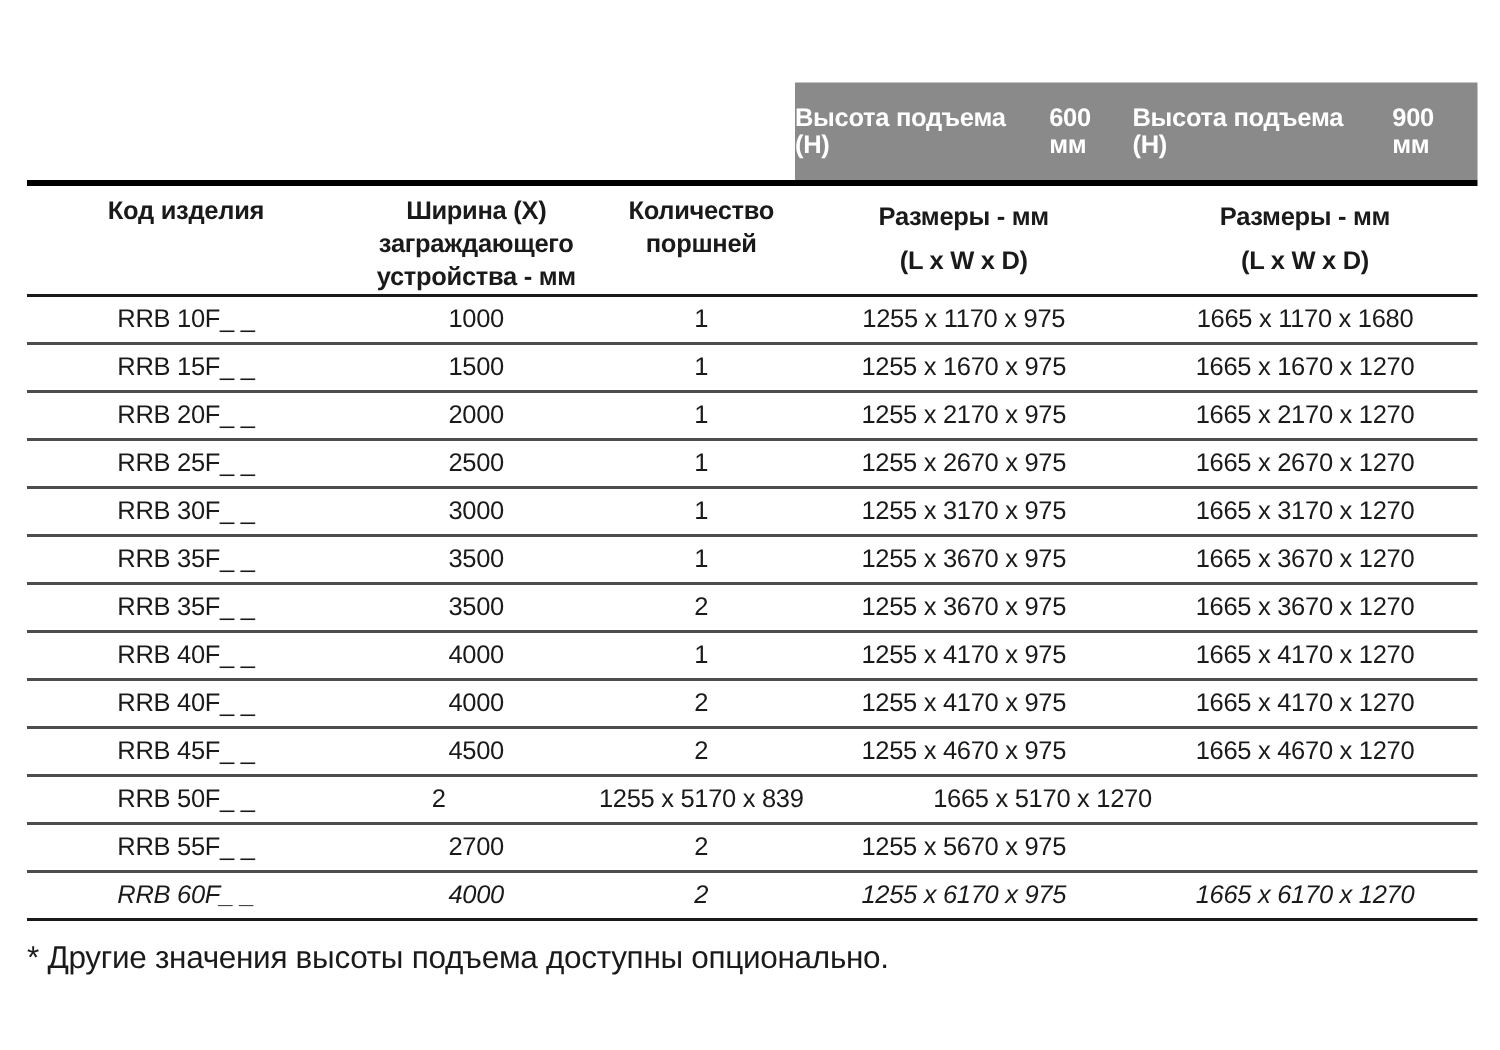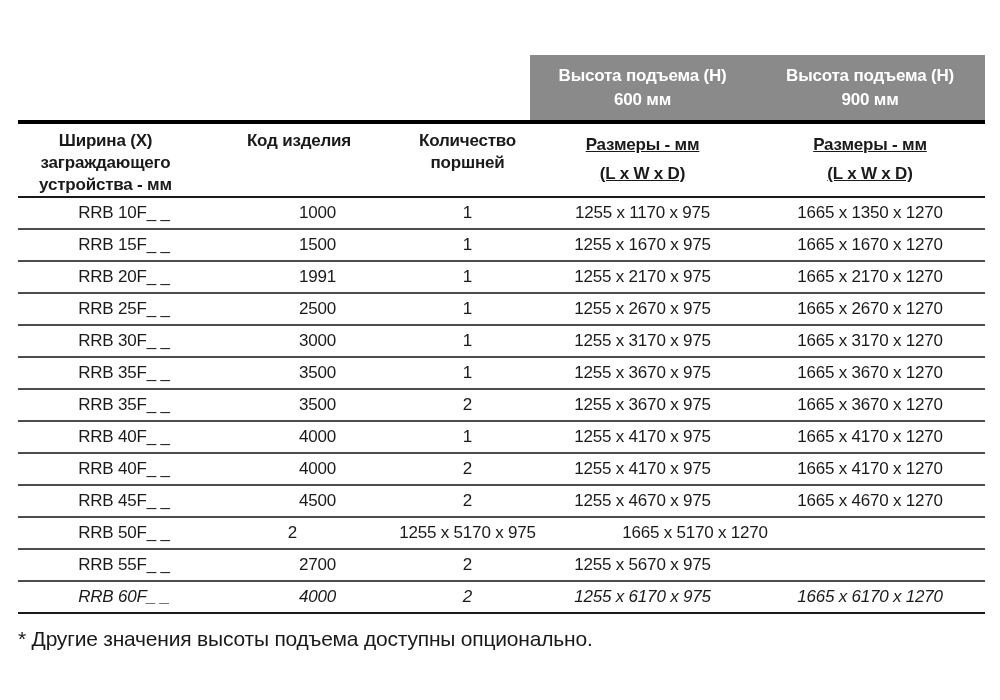--- a/index.html
+++ b/index.html
@@ -2,30 +2,30 @@
 <html><head>
 <meta charset="utf-8">
 <style>
   html,body{margin:0;padding:0;background:#ffffff;}
   .page{
     position:relative;width:1000px;height:700px;background:#ffffff;overflow:hidden;
     font-family:"Liberation Sans",sans-serif;color:#1a1a1a;letter-spacing:-0.2px;
   }
   
   .band{position:absolute;left:530px;top:55px;width:455px;height:65px;background:#8a8a8a;display:flex;}
-  .band-cell{display:flex;flex-direction:column;justify-content:center;align-items:center;gap:6px;
+  .band-cell{display:flex;flex-direction:row;justify-content:center;align-items:center;gap:6px;
     color:#ffffff;font-weight:bold;font-size:17px;line-height:18px;}
   .bw0{width:225px;} .bw1{width:230px;}
   
   .tbl{position:absolute;left:18px;top:120px;width:967px;border-top:4px solid #000000;}
   .cell{display:flex;align-items:center;justify-content:center;text-align:center;font-size:17px;}
   .c0{width:212px;} .c1{width:175px;} .c2{width:125px;} .c3{width:225px;} .c4{width:230px;}
   .thead{display:flex;height:72px;border-bottom:2px solid #1a1a1a;font-weight:bold;}
   .thead .cell{align-items:flex-start;padding-top:6px;line-height:22px;}
-  .thead .cell.dims{line-height:29px;text-decoration:underline;}
+  .thead .cell.dims{line-height:29px;}
   .hline{display:block;}
   .trow{display:flex;height:30px;border-bottom:2px solid #4d4d4d;}
   .trow:last-child{border-bottom:2px solid #1a1a1a;font-style:italic;}
   .footnote{position:absolute;left:18px;top:627px;font-size:21px;color:#1a1a1a;}
 </style>
 </head>
 <body>
 
 <div class="page">
 
@@ -35,29 +35,29 @@
       <span class="hline">600 мм</span>
     </div>
     <div class="band-cell bw1">
       <span class="hline">Высота подъема (H)</span>
       <span class="hline">900 мм</span>
     </div>
   </div>
 
   <div class="tbl">
     <div class="thead">
+      <div class="cell c0">
+        <span class="hline">Код изделия</span>
+      </div>
       <div class="cell c1">
         <span>
           <span class="hline">Ширина (X)</span>
           <span class="hline">заграждающего</span>
           <span class="hline">устройства - мм</span>
         </span>
-      </div>
-      <div class="cell c0">
-        <span class="hline">Код изделия</span>
       </div>
       <div class="cell c2">
         <span>
           <span class="hline">Количество</span>
           <span class="hline">поршней</span>
         </span>
       </div>
       <div class="cell c3 dims">
         <span>
           <span class="hline">Размеры - мм</span>
@@ -70,32 +70,32 @@
           <span class="hline">(L x W x D)</span>
         </span>
       </div>
     </div>
     <div id="rows">
         <div class="trow">
           <div class="cell c0">RRB 10F_ _</div>
           <div class="cell c1">1000</div>
           <div class="cell c2">1</div>
           <div class="cell c3">1255 x 1170 x 975</div>
-          <div class="cell c4">1665 x 1350 x 1270</div>
+          <div class="cell c4">1665 x 1170 x 1680</div>
         </div>
         <div class="trow">
           <div class="cell c0">RRB 15F_ _</div>
           <div class="cell c1">1500</div>
           <div class="cell c2">1</div>
           <div class="cell c3">1255 x 1670 x 975</div>
           <div class="cell c4">1665 x 1670 x 1270</div>
         </div>
         <div class="trow">
           <div class="cell c0">RRB 20F_ _</div>
-          <div class="cell c1">1991</div>
+          <div class="cell c1">2000</div>
           <div class="cell c2">1</div>
           <div class="cell c3">1255 x 2170 x 975</div>
           <div class="cell c4">1665 x 2170 x 1270</div>
         </div>
         <div class="trow">
           <div class="cell c0">RRB 25F_ _</div>
           <div class="cell c1">2500</div>
           <div class="cell c2">1</div>
           <div class="cell c3">1255 x 2670 x 975</div>
           <div class="cell c4">1665 x 2670 x 1270</div>
@@ -138,21 +138,21 @@
         <div class="trow">
           <div class="cell c0">RRB 45F_ _</div>
           <div class="cell c1">4500</div>
           <div class="cell c2">2</div>
           <div class="cell c3">1255 x 4670 x 975</div>
           <div class="cell c4">1665 x 4670 x 1270</div>
         </div>
         <div class="trow">
           <div class="cell c0">RRB 50F_ _</div>
           <div class="cell c2">2</div>
-          <div class="cell c3">1255 x 5170 x 975</div>
+          <div class="cell c3">1255 x 5170 x 839</div>
           <div class="cell c4">1665 x 5170 x 1270</div>
         </div>
         <div class="trow">
           <div class="cell c0">RRB 55F_ _</div>
           <div class="cell c1">2700</div>
           <div class="cell c2">2</div>
           <div class="cell c3">1255 x 5670 x 975</div>
         </div>
         <div class="trow">
           <div class="cell c0">RRB 60F_ _</div>

